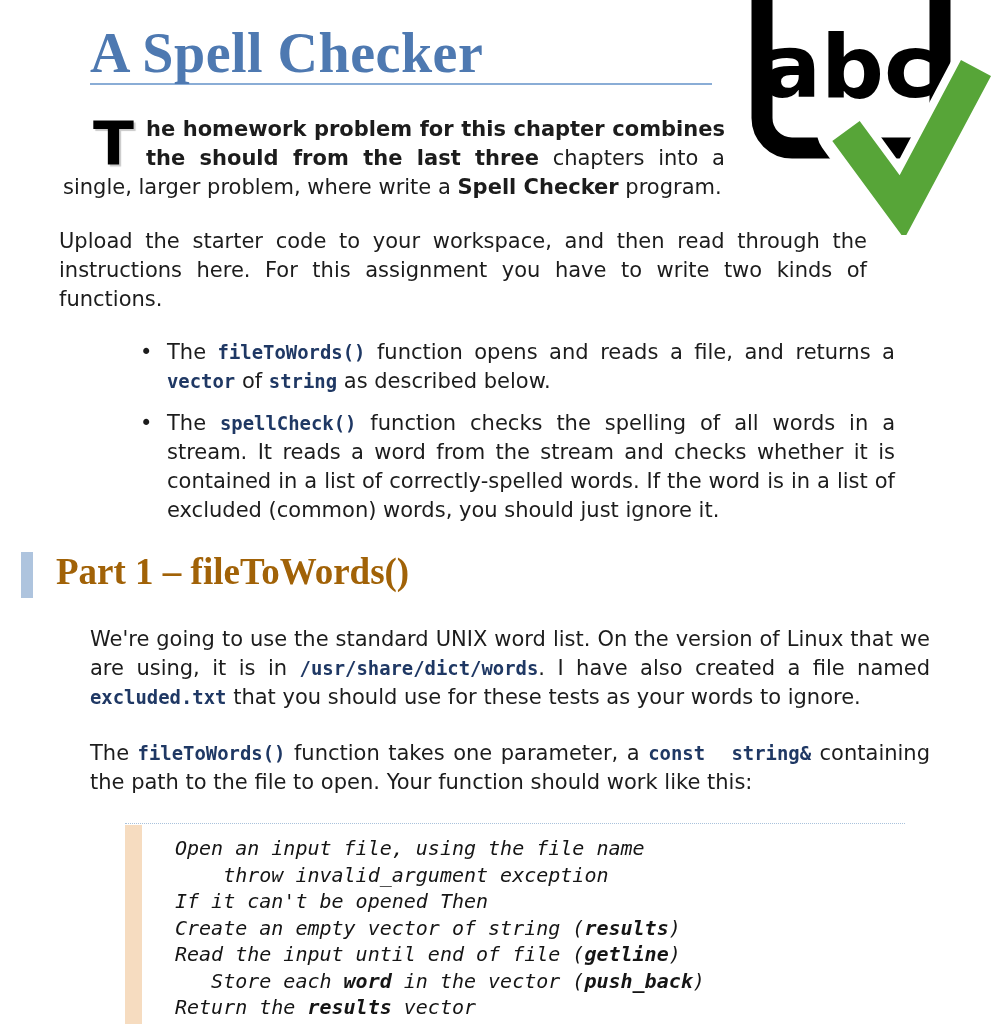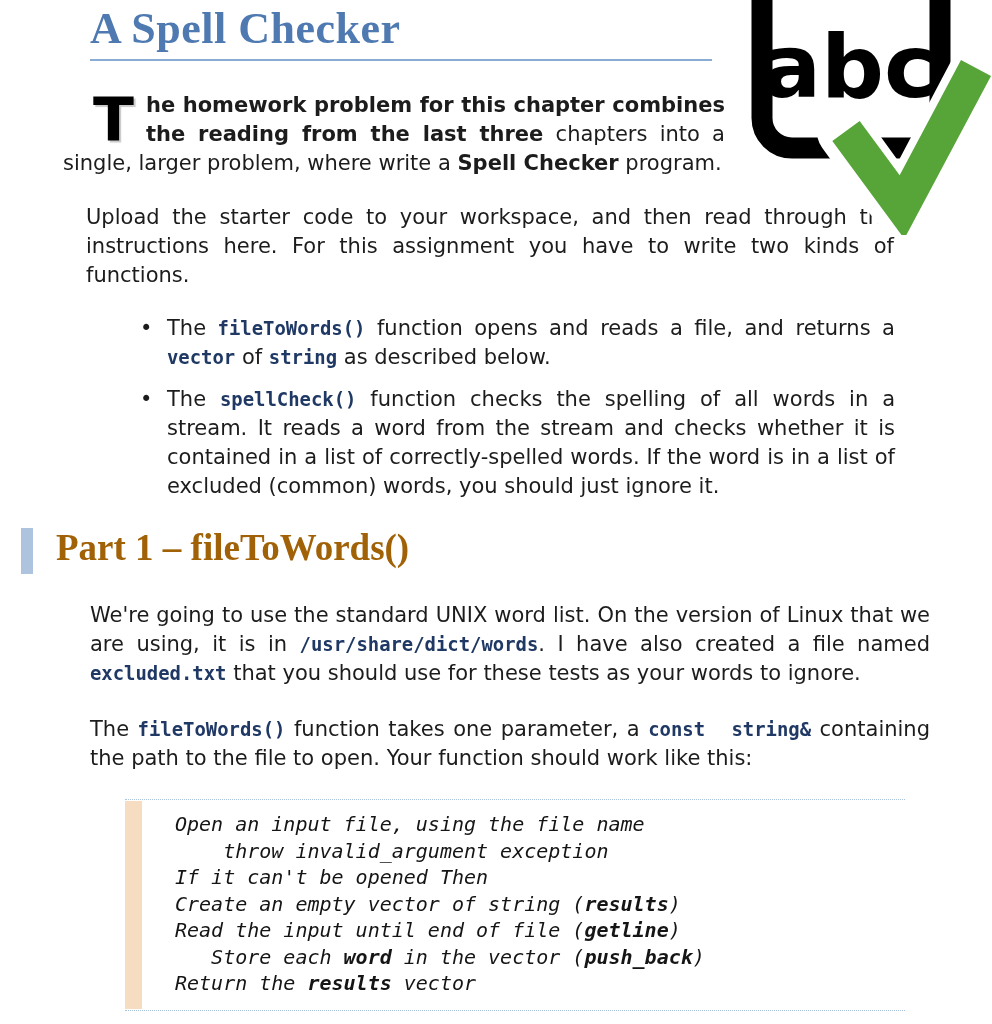--- a/index.html
+++ b/index.html
@@ -6,34 +6,34 @@
   html,body { background:#ffffff; }
   .page {
     position:relative; width:992px; height:1024px; margin:0 auto;
     background:#ffffff; overflow:hidden;
     font-family:"DejaVu Sans","Liberation Sans",sans-serif;
     color:#1c1c1c;
   }
 
   
   .title {
-    margin:4px 0 0 90px;
+    margin:28px 0 0 90px;
     font-family:"Liberation Serif","DejaVu Serif",serif;
-    font-weight:700; font-size:44px; line-height:50px;
+    font-weight:700; font-size:56px; line-height:50px;
     color:#4e79b1; letter-spacing:.5px;
   }
   .title-rule { margin:5px 0 0 90px; width:622px; border-top:2px solid #8aadd6; }
 
   
   .spell-icon { position:absolute; top:0; right:0; width:260px; height:235px; }
 
   
   .para { font-size:21px; line-height:29px; text-align:justify; }
   .intro { margin:30px 0 0 63px; width:662px; }
-  .upload { margin:25px 0 0 86px; width:808px; }
+  .upload { margin:25px 0 0 59px; width:808px; }
   .dropcap {
     float:left; font-weight:700; font-size:60px; line-height:48px;
     margin:5px 12px 0 30px; color:#000;
     text-shadow:2px 2px 1px #c9c9c9;
   }
   .seg-bold { font-weight:700; }
   .seg-normal { font-weight:400; }
   .seg-code {
     font-family:"DejaVu Sans Mono","Liberation Mono",monospace;
     font-weight:700; color:#1f3864; font-size:.90em; white-space:pre-wrap;
@@ -79,21 +79,21 @@
   <svg class="spell-icon" viewBox="0 0 260 235">
     <rect x="30" y="-60" width="178" height="208" rx="30" fill="#ffffff" stroke="#000000" stroke-width="21"></rect>
     <text x="117" y="97" text-anchor="middle" font-family="DejaVu Sans, Liberation Sans, sans-serif" font-size="88" font-weight="bold" fill="#000000">abc</text>
     <path d="M 112 132 L 170 212 L 247 66" fill="none" stroke="#ffffff" stroke-width="54" stroke-linecap="round" stroke-linejoin="round"></path>
     <path d="M 114 131 L 170 207 L 244 68" fill="none" stroke="#57a538" stroke-width="34" stroke-linecap="butt" stroke-linejoin="miter"></path>
   </svg>
 
   <h1 class="title">A Spell Checker</h1>
   <div class="title-rule"></div>
 
-  <p class="para intro"><span class="dropcap">T</span><span><span class="seg-bold">he homework problem for this chapter combines the reading from the last three</span><span class="seg-normal"> chapters into a single, larger problem, where write a </span><span class="seg-bold">Spell Checker</span><span class="seg-normal"> program.</span></span></p>
+  <p class="para intro"><span class="dropcap">T</span><span><span class="seg-bold">he homework problem for this chapter combines the should from the last three</span><span class="seg-normal"> chapters into a single, larger problem, where write a </span><span class="seg-bold">Spell Checker</span><span class="seg-normal"> program.</span></span></p>
 
   <p class="para upload">Upload the starter code to your workspace, and then read through the instructions here. For this assignment you have to write two kinds of functions.</p>
 
   <div class="bullets">
     <div class="bullet-row">
       <span class="bullet-dot">•</span>
       <span class="bullet-text"><span class="seg-normal">The </span><span class="seg-code">fileToWords()</span><span class="seg-normal"> function opens and reads a file, and returns a </span><span class="seg-code">vector</span><span class="seg-normal"> of </span><span class="seg-code">string</span><span class="seg-normal"> as described below.</span></span>
     </div>
     <div class="bullet-row">
       <span class="bullet-dot">•</span>

